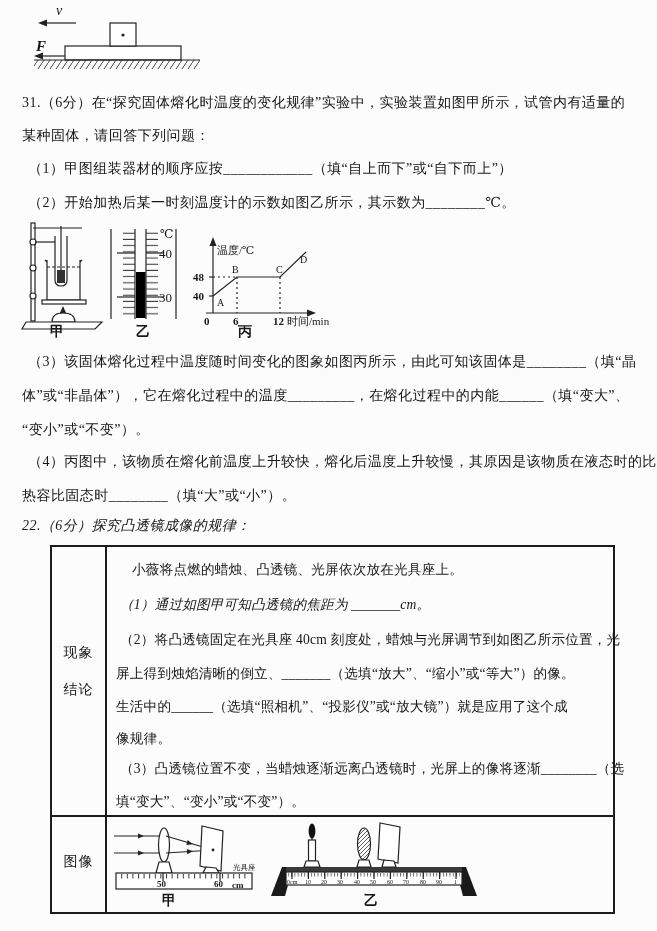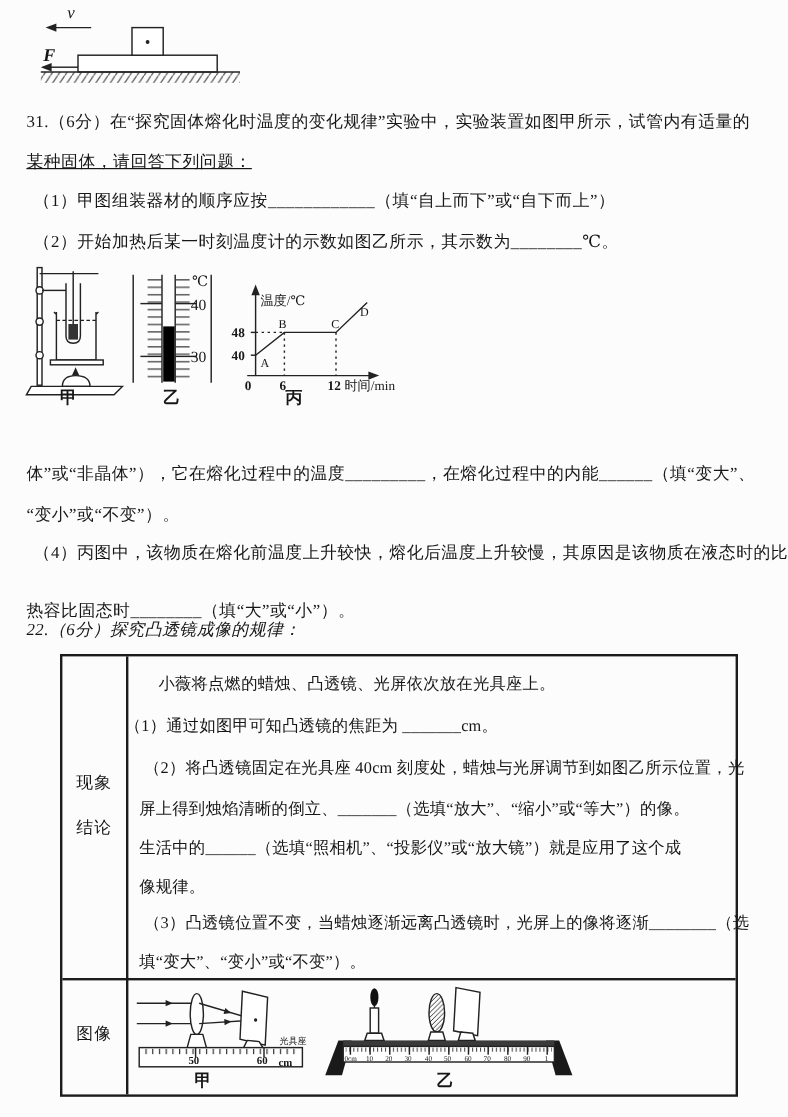--- a/index.html
+++ b/index.html
@@ -39,21 +39,21 @@
     <line class="sk" x1="23" y1="56" x2="48" y2="56"></line>
     <polygon points="16,56 25,52.5 25,59.5" fill="#222"></polygon>
     <rect class="skf" x="47" y="46" width="116" height="14"></rect>
     <rect class="skf" x="92" y="23" width="26" height="23"></rect>
     <circle cx="105" cy="35" r="1.6" fill="#222"></circle>
     <rect x="16" y="60" width="166" height="9" fill="url(#gh)"></rect>
     <line class="sk" x1="16" y1="60" x2="182" y2="60"></line>
   </svg>
 
   <div class="tline" style="left:22px;top:93px;">31.（6分）在“探究固体熔化时温度的变化规律”实验中，实验装置如图甲所示，试管内有适量的</div>
-  <div class="tline" style="left:22px;top:126px;text-decoration:underline;">某种固体，请回答下列问题：</div>
+  <div class="tline" style="left:22px;top:126px;">某种固体，请回答下列问题：</div>
   <div class="tline" style="left:28px;top:159px;">（1）甲图组装器材的顺序应按____________（填“自上而下”或“自下而上”）</div>
   <div class="tline" style="left:28px;top:193px;">（2）开始加热后某一时刻温度计的示数如图乙所示，其示数为________℃。</div>
 
   <svg style="left:22px;top:218px;" width="85" height="112" viewBox="0 0 85 112">
     <rect class="skf" x="9" y="5" width="4" height="98"></rect>
     <line class="sk" x1="11" y1="10" x2="60" y2="10"></line>
     <circle class="skf" cx="11" cy="24" r="3"></circle>
     <circle class="skf" cx="11" cy="50" r="3"></circle>
     <circle class="skf" cx="11" cy="78" r="3"></circle>
     <line class="sk" x1="13" y1="24" x2="33" y2="24"></line>
@@ -111,35 +111,36 @@
     <text x="49" y="40" font-size="10">B</text>
     <text x="93" y="40" font-size="10">C</text>
     <text x="117" y="30" font-size="10">D</text>
     <text x="21" y="92" font-size="11" font-weight="bold">0</text>
     <text x="50" y="92" font-size="11" font-weight="bold">6</text>
     <text x="90" y="92" font-size="11" font-weight="bold">12</text>
     <text x="104" y="92" font-size="11">时间/min</text>
   </svg>
   <div class="cap" style="left:238px;top:323px;">丙</div>
 
+  <div class="tline" style="left:28px;top:352px;">（3）该固体熔化过程中温度随时间变化的图象如图丙所示，由此可知该固体是________（填“晶</div>
   <div class="tline" style="left:22px;top:386px;">体”或“非晶体”），它在熔化过程中的温度_________，在熔化过程中的内能______（填“变大”、</div>
   <div class="tline" style="left:22px;top:420px;">“变小”或“不变”）。</div>
   <div class="tline" style="left:28px;top:452px;">（4）丙图中，该物质在熔化前温度上升较快，熔化后温度上升较慢，其原因是该物质在液态时的比</div>
-  <div class="tline" style="left:22px;top:486px;margin-top:14px;">热容比固态时________（填“大”或“小”）。</div>
+  <div class="tline" style="left:22px;top:486px;">热容比固态时________（填“大”或“小”）。</div>
 
   <div class="tline" style="left:22px;top:516px;font-style:italic;">22.（6分）探究凸透镜成像的规律：</div>
 
   <div class="table">
     <div class="vdiv"></div>
     <div class="hdiv"></div>
     <div class="rowlabel" style="top:97px;">现象</div>
     <div class="rowlabel" style="top:134px;">结论</div>
     <div class="rowlabel" style="top:306px;">图像</div>
     <div class="tbl-line" style="left:80px;top:13px;">小薇将点燃的蜡烛、凸透镜、光屏依次放在光具座上。</div>
-    <div class="tbl-line" style="left:52px;top:48px;">（1）通过如图甲可知凸透镜的焦距为 _______cm。</div>
+    <div class="tbl-line" style="left:68px;top:48px;font-style:italic;">（1）通过如图甲可知凸透镜的焦距为 _______cm。</div>
     <div class="tbl-line" style="left:68px;top:83px;">（2）将凸透镜固定在光具座 40cm 刻度处，蜡烛与光屏调节到如图乙所示位置，光</div>
     <div class="tbl-line" style="left:64px;top:117px;">屏上得到烛焰清晰的倒立、_______（选填“放大”、“缩小”或“等大”）的像。</div>
     <div class="tbl-line" style="left:64px;top:150px;">生活中的______（选填“照相机”、“投影仪”或“放大镜”）就是应用了这个成</div>
     <div class="tbl-line" style="left:64px;top:182px;text-align:right;">像规律。</div>
     <div class="tbl-line" style="left:68px;top:212px;">（3）凸透镜位置不变，当蜡烛逐渐远离凸透镜时，光屏上的像将逐渐________（选</div>
     <div class="tbl-line" style="left:64px;top:245px;">填“变大”、“变小”或“不变”）。</div>
   </div>
 
   <svg style="left:110px;top:820px;" width="148" height="84" viewBox="0 0 148 84">
     <defs>

